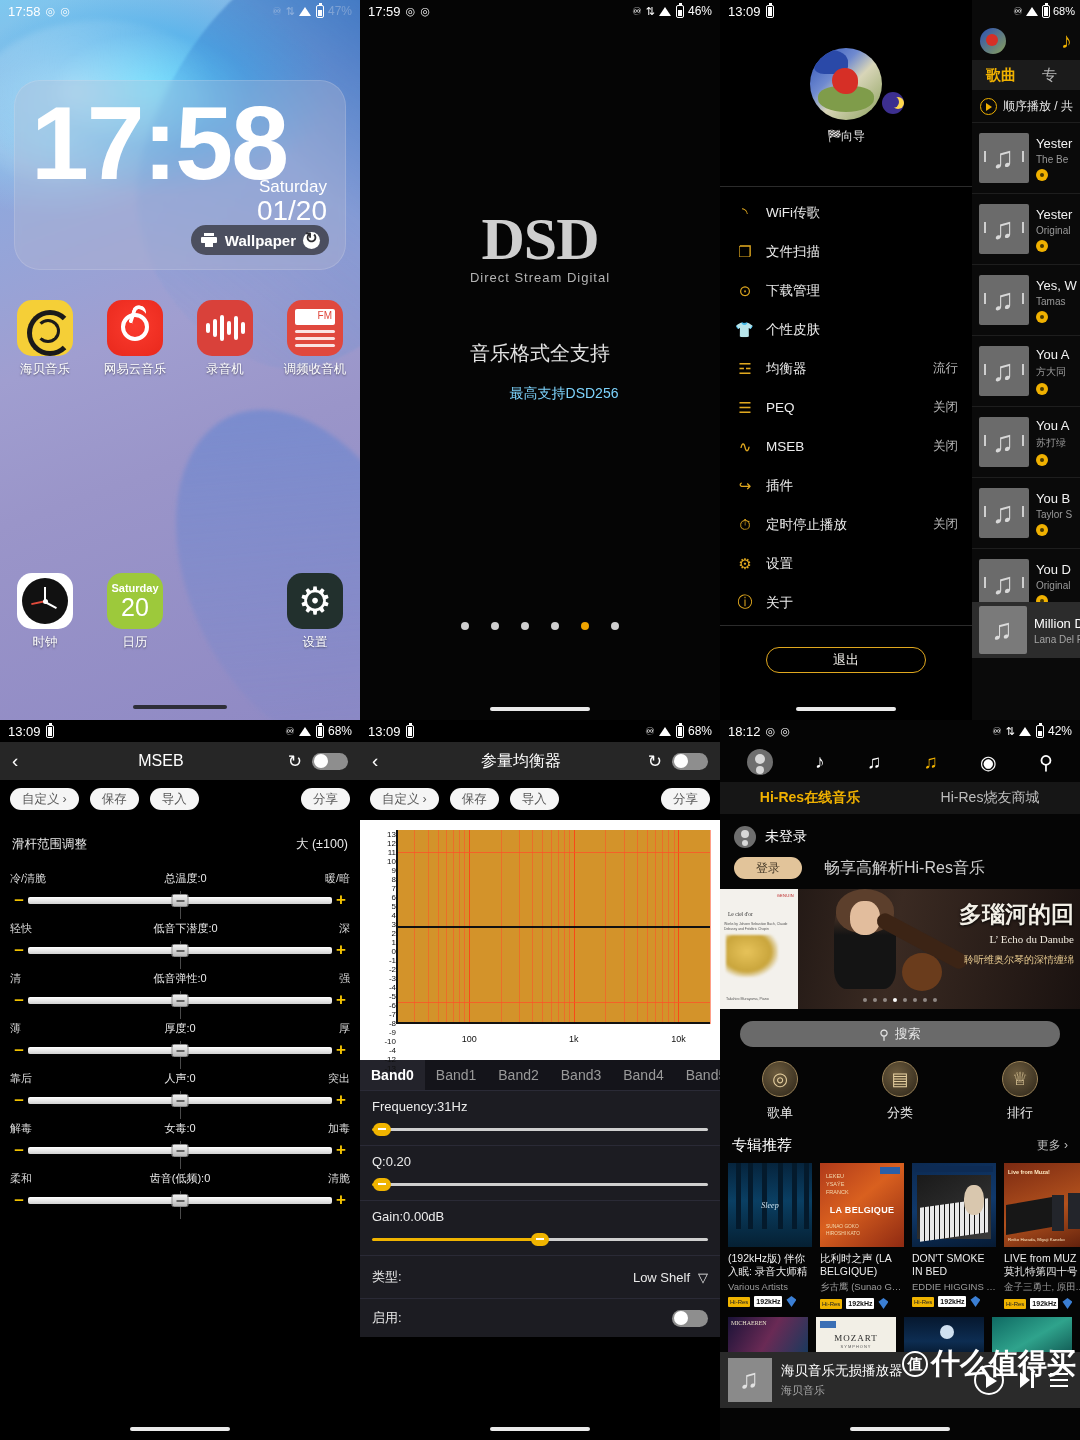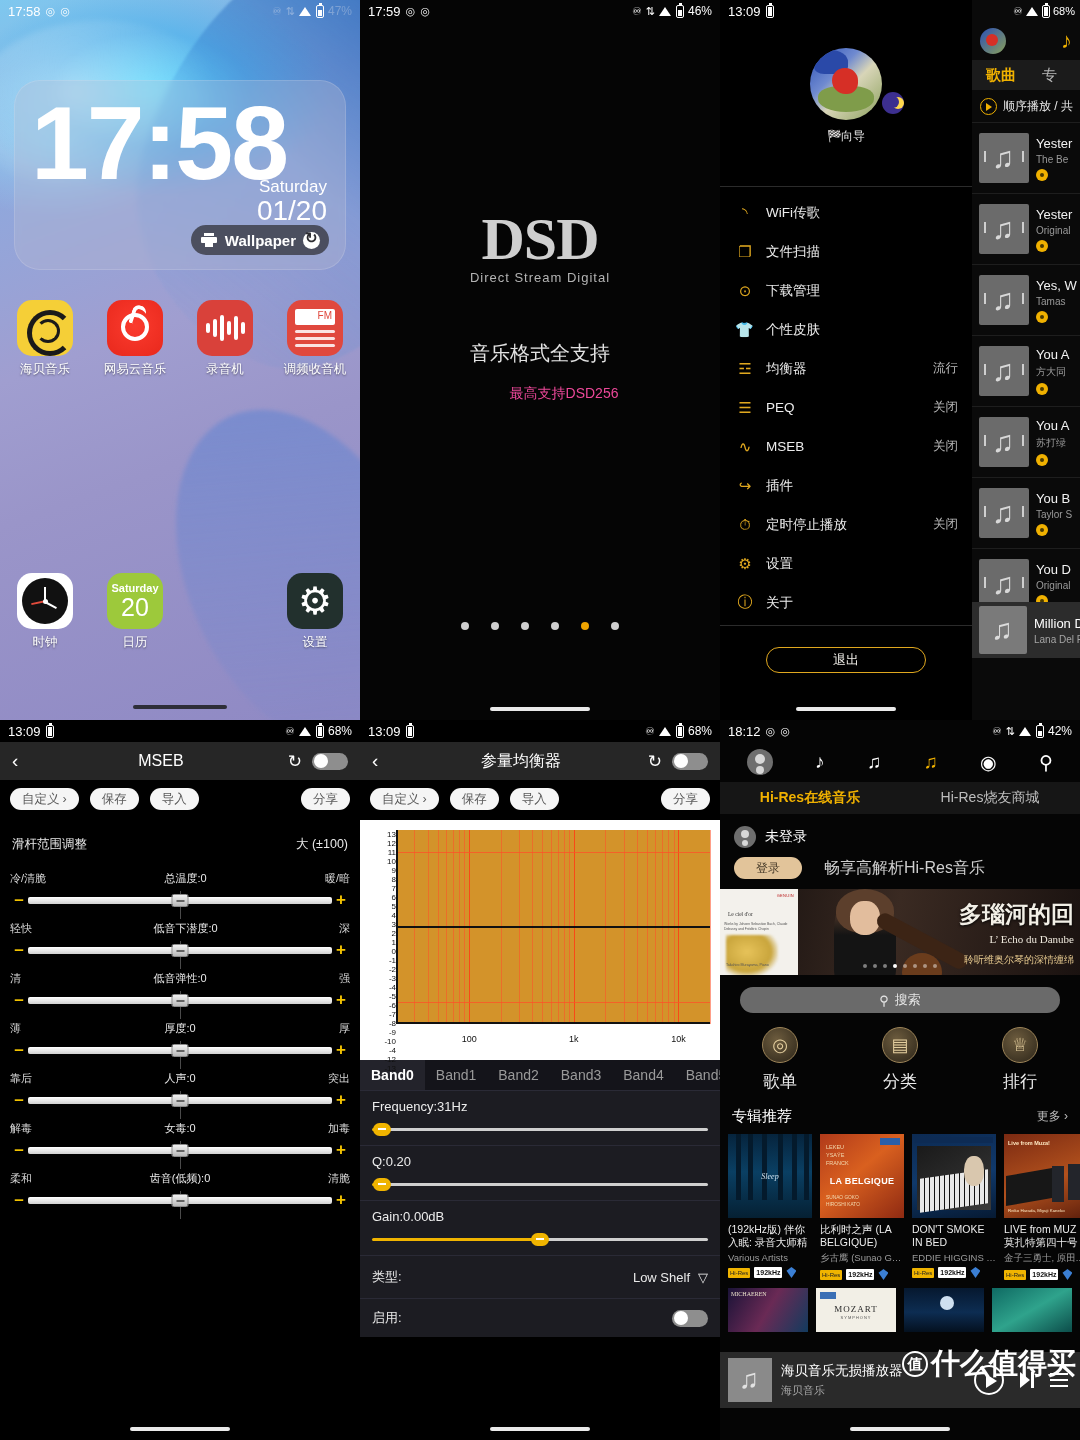--- a/index.html
+++ b/index.html
@@ -82,21 +82,21 @@
 
   .navbar-light{position:absolute;left:50%;transform:translateX(-50%);bottom:11px;width:94px;height:4px;border-radius:3px;background:#2e2e38;}
   .navbar-dark{position:absolute;left:50%;transform:translateX(-50%);bottom:9px;width:100px;height:4px;border-radius:3px;background:#eaeaea;}
 
   
   #p2 { left:360px; top:0; width:360px; height:720px; background:#050505; }
   #p2 .dsd { position:absolute; left:0; right:0; top:205px; text-align:center; }
   #p2 .dsd .big { font-size:60px; letter-spacing:-1px; color:#cfcfcf; font-family:"Liberation Serif", serif; font-weight:700;}
   #p2 .dsd .sub { font-size:13px; color:#b4b4b4; letter-spacing:1px; margin-top:-4px;}
   #p2 .t1 { position:absolute; left:0;right:0; top:340px; text-align:center; font-size:20px; color:#e2e2e2;}
-  #p2 .t2 { position:absolute; left:0;right:0; top:385px; text-align:center; font-size:14px; color:#ec4899;margin-left:48px;}
+  #p2 .t2 { position:absolute; left:0;right:0; top:385px; text-align:center; font-size:14px; color:#7dd3fc;margin-left:48px;}
   #p2 .dots { position:absolute; left:0; right:0; top:622px; display:flex; justify-content:center; gap:22px;}
   #p2 .dots s { width:8px;height:8px;border-radius:50%;background:#cfcfcf; display:block;}
   #p2 .dots s.on { background:#f0a500; }
 
   
   #p3 { left:720px; top:0; width:252px; height:720px; background:#000; }
   .avatar-wrap { position:absolute; left:0; right:0; top:48px; text-align:center; }
   .avatar { width:72px;height:72px;border-radius:50%; margin:0 auto; position:relative; overflow:hidden;
             background:linear-gradient(135deg,#2b4fb5 0%,#6f8ad0 35%,#d8d5b8 55%,#8aa05a 100%); }
   .avatar .berry{position:absolute;left:22px;top:20px;width:26px;height:26px;border-radius:50% 50% 45% 55%;background:#d62f26;}
@@ -217,21 +217,21 @@
   .hrtabs .ht.on { color:#f0b100; font-weight:700; }
   .loginbox { padding:12px 14px 10px; }
   .loginbox .r1 { display:flex; align-items:center; gap:9px; }
   .loginbox .r1 .ava { width:22px;height:22px;border-radius:50%;background:#6e6e6e;position:relative;}
   .loginbox .r1 .ava:after{content:"";position:absolute;left:7px;top:4px;width:8px;height:8px;border-radius:50%;background:#d8d8d8;box-shadow:0 9px 0 -1px #d8d8d8;}
   .loginbox .r1 .nm { font-size:14px; color:#fff; }
   .loginbox .r2 { display:flex; align-items:center; gap:22px; margin-top:9px; }
   .loginbox .btn { width:68px; height:22px; border-radius:11px; background:#e2c49a; color:#4a3d2b; font-size:12px;
                    display:flex;align-items:center;justify-content:center;}
   .loginbox .tip { font-size:16px; color:#cfcfcf; }
-  .banner { height:86px; position:relative; background:#1b1311; overflow:hidden; display:flex;}
+  .banner { height:120px; position:relative; background:#1b1311; overflow:hidden; display:flex;}
   .banner .cover { width:78px; background:#f3f1ec; position:relative; }
   .banner .cover .gen{position:absolute;right:4px;top:4px;font-size:4px;color:#b22;letter-spacing:.3px;}
   .banner .cover .t1{position:absolute;left:8px;top:22px;font-size:5.5px;color:#333;font-family:"Liberation Serif",serif;}
   .banner .cover .t2{position:absolute;left:4px;top:33px;right:4px;font-size:3.4px;color:#555;line-height:5px;}
   .banner .cover .t3{position:absolute;left:6px;bottom:8px;font-size:3.6px;color:#555;}
   .banner .cover .blob{position:absolute;left:6px;top:46px;width:52px;height:42px;background:radial-gradient(ellipse at 40% 40%,#e7c35a,#c9a53c 55%,rgba(240,236,226,0) 75%);filter:blur(1px);}
   .banner .photo { flex:1; position:relative; background:linear-gradient(100deg,#241a16 0%,#3a2a22 35%,#1a1210 100%); }
   .banner .photo .person{position:absolute;left:36px;top:2px;width:62px;height:98px;border-radius:40% 40% 20% 20%;
      background:linear-gradient(180deg,#6a4b36 0%,#4a3427 22%,#141414 45%);}
   .banner .photo .hair{position:absolute;left:38px;top:0px;width:58px;height:44px;border-radius:50% 50% 45% 45%;background:#5c3f2c;}
@@ -245,21 +245,21 @@
   .banner .dts { position:absolute; left:0; right:0; bottom:7px; display:flex; justify-content:center; gap:6px;}
   .banner .dts s { width:4px;height:4px;border-radius:50%;background:rgba(255,255,255,.45); display:block;}
   .banner .dts s.on{ background:#fff; }
   .searchbar { margin:12px 20px 0; height:26px; border-radius:13px; background:#6a6a6a;
                display:flex; align-items:center; justify-content:center; gap:6px; color:#e6e6e6; font-size:13px;}
   .quick { display:flex; margin-top:14px; }
   .quick .q { flex:1; text-align:center; }
   .quick .q .circ { width:36px;height:36px;border-radius:50%;margin:0 auto;border:1px solid #9d8458;
      background:radial-gradient(circle at 40% 35%, #6d5c3e, #2c2519); display:flex;align-items:center;justify-content:center;
      color:#e5cf9f; font-size:18px;}
-  .quick .q .lb { margin-top:7px; font-size:17px; color:#ededed; }
+  .quick .q .lb { margin-top:7px; font-size:13px; color:#ededed; }
   .secthead { display:flex; align-items:center; justify-content:space-between; padding:14px 12px 8px; }
   .secthead .h { font-size:15px; color:#fff; }
   .secthead .m { font-size:12px; color:#bdbdbd; }
   .albums { display:flex; gap:8px; padding:0 8px; }
   .alb { width:84px; }
   .alb .cv { width:84px;height:84px; position:relative; overflow:hidden; }
   .alb .n1 { font-size:10.5px; color:#ededed; line-height:13px; margin-top:5px; max-height:26px; overflow:hidden;}
   .alb .n2 { font-size:9.5px; color:#9b9b9b; margin-top:3px; white-space:nowrap; overflow:hidden; text-overflow:ellipsis;}
   .alb .badges { display:flex; gap:4px; align-items:center; margin-top:4px; }
   .alb .badges .b1{height:10px;padding:0 2px;background:#f0b400;color:#222;font-size:6px;display:flex;align-items:center;border-radius:1px;}

